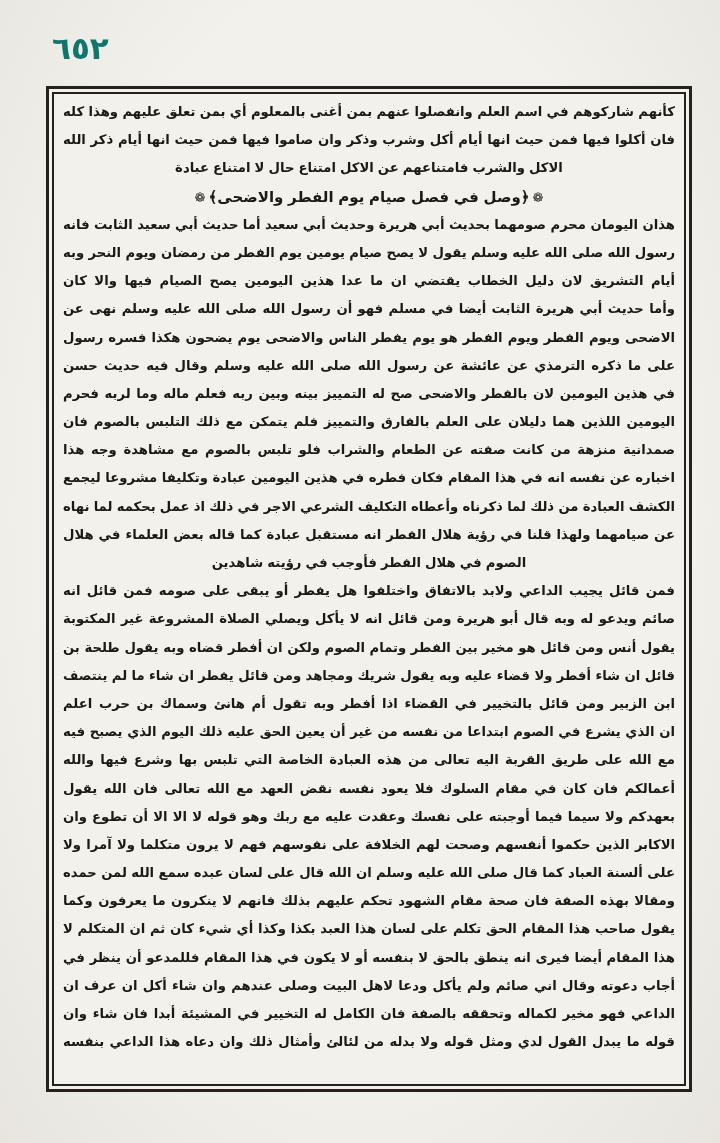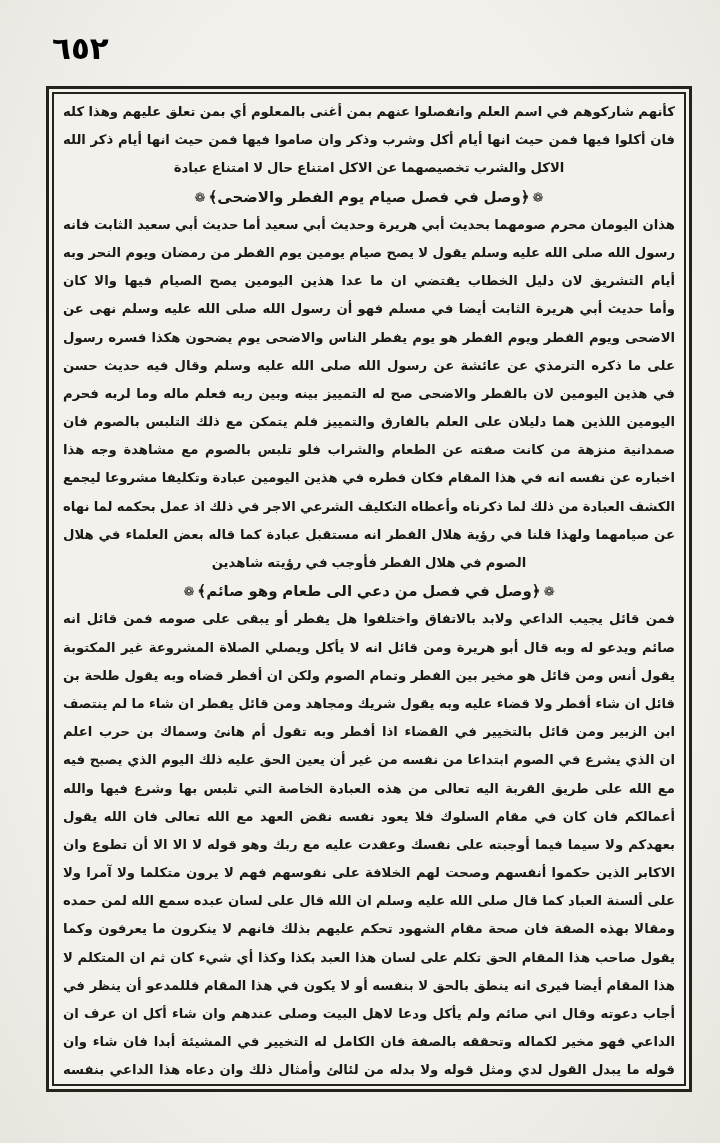--- a/index.html
+++ b/index.html
@@ -8,21 +8,21 @@
     background:#ecebe5;
     font-family:"DejaVu Sans", sans-serif;
   }
   .scan-paper{
     position:absolute;inset:0;
     background:
       radial-gradient(ellipse at 50% 45%, #f2f1ec 60%, #e7e5de 100%);
   }
   .page-number{
     position:absolute;top:30px;left:52px;
-    font-size:31px;font-weight:bold;color:#000000;
+    font-size:31px;font-weight:bold;color:#0f766e;
     letter-spacing:2px;
     direction:rtl;
   }
   .text-frame{
     position:absolute;left:46px;top:86px;width:646px;height:1006px;
     box-sizing:border-box;
     border:3px solid #26221b;
     padding:3px;
     background:#f2f1ec;
   }
@@ -63,43 +63,40 @@
 <div class="scan-paper"></div>
 
 <div class="page-number">٦٥٢</div>
 
 <div class="text-frame">
   <div class="text-frame-inner">
     <div class="text-block">
 
       <div class="line">كأنهم شاركوهم في اسم العلم وانفصلوا عنهم بمن أغنى بالمعلوم أي بمن تعلق عليهم وهذا كله مدرك أهل أيام التشريق</div>
       <div class="line">فان أكلوا فيها فمن حيث انها أيام أكل وشرب وذكر وان صاموا فيها فمن حيث انها أيام ذكر الله فشغلهم الذكر عن</div>
-      <div class="line line--center">الاكل والشرب تخصيصهما عن الاكل امتناع حال لا امتناع عبادة</div>
+      <div class="line line--center">الاكل والشرب فامتناعهم عن الاكل امتناع حال لا امتناع عبادة</div>
 
       <div class="line line--heading">
         <span class="florette">❁</span><span>﴿وصل في فصل صيام يوم الفطر والاضحى﴾</span><span class="florette">❁</span>
       </div>
 
       <div class="line">هذان اليومان محرم صومهما بحديث أبي هريرة وحديث أبي سعيد أما حديث أبي سعيد الثابت فانه قال سمعت</div>
       <div class="line">رسول الله صلى الله عليه وسلم يقول لا يصح صيام يومين يوم الفطر من رمضان ويوم النحر وبه يحتج من يرى صيام</div>
       <div class="line">أيام التشريق لان دليل الخطاب يقتضي ان ما عدا هذين اليومين يصح الصيام فيها والا كان تخصيصهما عبثا</div>
       <div class="line">وأما حديث أبي هريرة الثابت أيضا في مسلم فهو أن رسول الله صلى الله عليه وسلم نهى عن صيام يومين يوم</div>
       <div class="line">الاضحى ويوم الفطر ويوم الفطر هو يوم يفطر الناس والاضحى يوم يضحون هكذا فسره رسول الله صلى الله عليه وسلم</div>
       <div class="line">على ما ذكره الترمذي عن عائشة عن رسول الله صلى الله عليه وسلم وقال فيه حديث حسن صحيح وسبب منع الصوم له</div>
       <div class="line">في هذين اليومين لان بالفطر والاضحى صح له التمييز بينه وبين ربه فعلم ماله وما لربه فحرم عليه التلبس بالصوم في هذين</div>
       <div class="line">اليومين اللذين هما دليلان على العلم بالفارق والتمييز فلم يتمكن مع ذلك التلبس بالصوم فان الصوم لله اذ كان صفة</div>
       <div class="line">صمدانية منزهة من كانت صفته عن الطعام والشراب فلو تلبس بالصوم مع مشاهدة وجه هذا الدليل لم يكن صادقا في</div>
       <div class="line">اخباره عن نفسه انه في هذا المقام فكان فطره في هذين اليومين عبادة وتكليفا مشروعا ليجمع بين الحالتين فأعطاه</div>
       <div class="line">الكشف العبادة من ذلك لما ذكرناه وأعطاه التكليف الشرعي الاجر في ذلك اذ عمل بحكمه لما نهاه صلى الله عليه وسلم</div>
       <div class="line">عن صيامهما ولهذا قلنا في رؤية هلال الفطر انه مستقبل عبادة كما قاله بعض العلماء في هلال الصوم وغاب عن تحريم</div>
       <div class="line line--center">الصوم في هلال الفطر فأوجب في رؤيته شاهدين</div>
 
-      <div class="line line--heading">
-        <span class="florette">❁</span><span>﴿وصل في فصل من دعي الى طعام وهو صائم﴾</span><span class="florette">❁</span>
-      </div>
 
       <div class="line">فمن قائل يجيب الداعي ولابد بالاتفاق واختلفوا هل يفطر أو يبقى على صومه فمن قائل انه يعرف صاحب الدعوة انه</div>
       <div class="line">صائم ويدعو له وبه قال أبو هريرة ومن قائل انه لا يأكل ويصلي الصلاة المشروعة غير المكتوبة ويدعو للداعي وبه</div>
       <div class="line">يقول أنس ومن قائل هو مخير بين الفطر وتمام الصوم ولكن ان أفطر قضاه وبه يقول طلحة بن يحيى وغيره ومن</div>
       <div class="line">قائل ان شاء أفطر ولا قضاء عليه وبه يقول شريك ومجاهد ومن قائل يفطر ان شاء ما لم ينتصف النهار وبه يقول جعفر</div>
       <div class="line">ابن الزبير ومن قائل بالتخيير في القضاء اذا أفطر وبه تقول أم هانئ وسماك بن حرب اعلم وفقك الله توفيق العارفين</div>
       <div class="line">ان الذي يشرع في الصوم ابتداعا من نفسه من غير أن يعين الحق عليه ذلك اليوم الذي يصبح فيه صائما فانه عقد عقده</div>
       <div class="line">مع الله على طريق القربة اليه تعالى من هذه العبادة الخاصة التي تلبس بها وشرع فيها والله يقول له ولا تبطلوا</div>
       <div class="line">أعمالكم فان كان في مقام السلوك فلا يعود نفسه نقض العهد مع الله تعالى فان الله يقول وأوفوا بعهدي أوف</div>
       <div class="line">بعهدكم ولا سيما فيما أوجبته على نفسك وعقدت عليه مع ربك وهو قوله لا الا الا أن تطوع وان كان من أهل العلم بالله</div>

